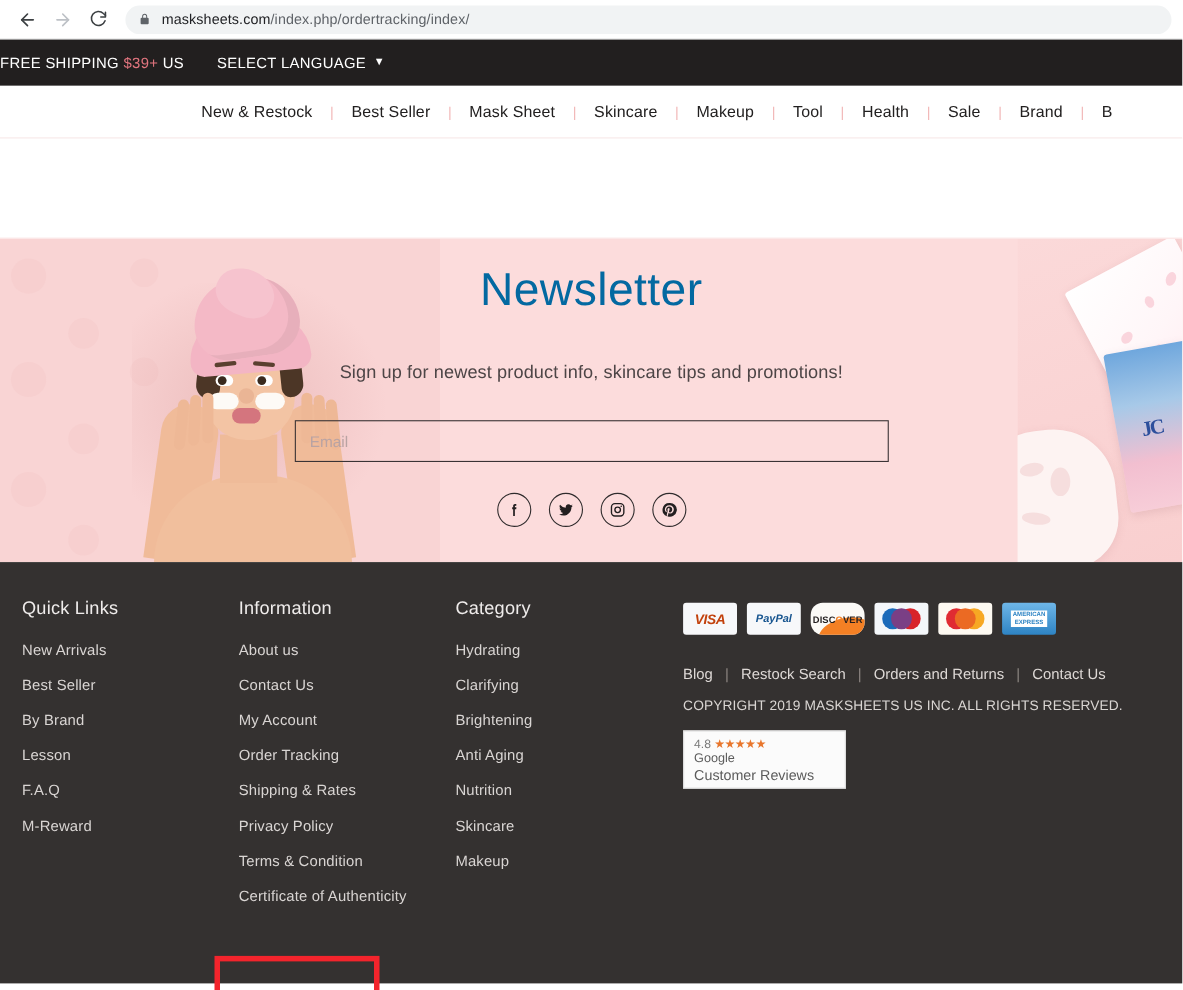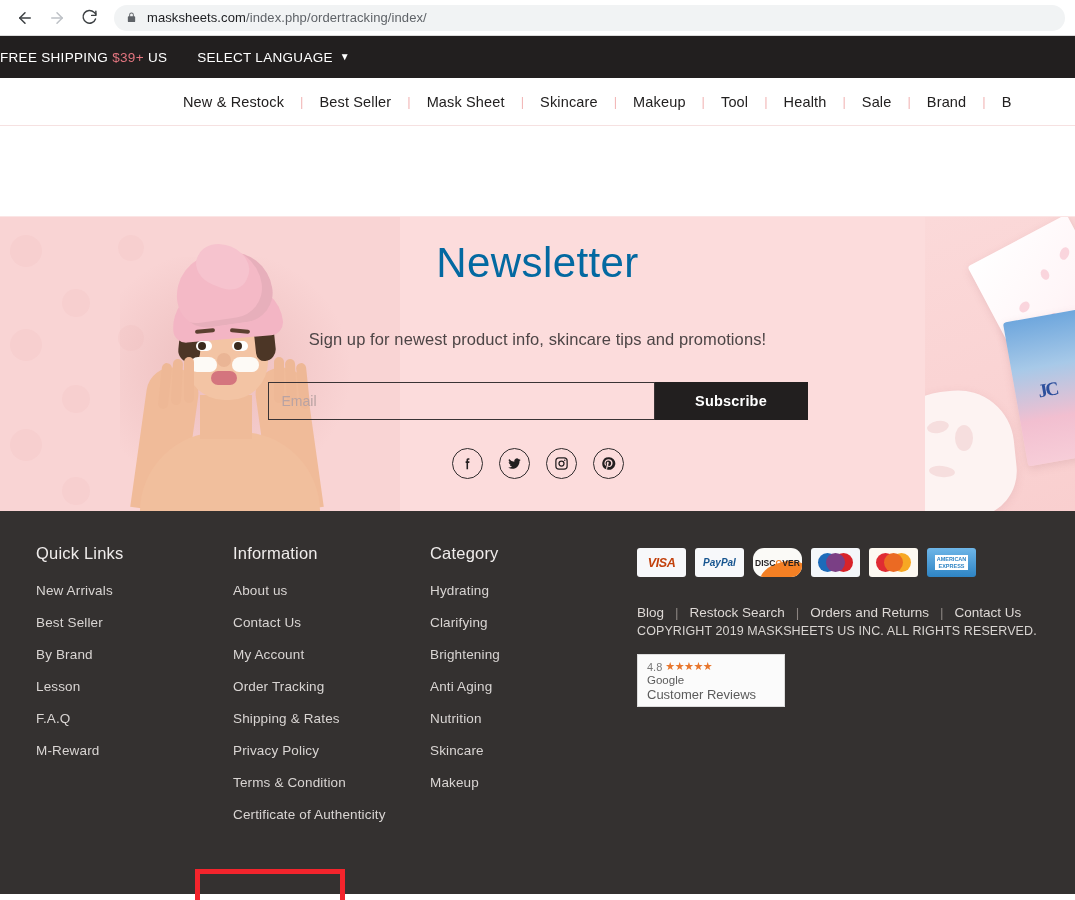--- a/index.html
+++ b/index.html
@@ -183,21 +183,21 @@
   .nl-social { margin-top: 28px; display: flex; gap: 16px; }
   .soc {
     width: 31px; height: 31px; border: 1.5px solid #2f2b2c; border-radius: 50%;
     display: flex; align-items: center; justify-content: center;
     color: #231f20; cursor: pointer;
   }
 
   
   .footer {
     background: #343130; height: 383px; position: relative;
-    padding: 33px 0 0 16px; color: #e9e6e4;
+    padding: 33px 0 0 0; color: #e9e6e4;
   }
   .footer-inner { display: flex; padding-left: 20px; }
   .fcol { width: 197px; }
   .fcol.cat { width: 196px; }
   .fcol h4 {
     font-size: 16.5px; font-weight: 400; color: #efeceb;
     margin-bottom: 14px; letter-spacing: .2px;
   }
   .fcol a {
     display: block; font-size: 13.5px; color: #d9d5d3;
@@ -219,21 +219,21 @@
     content:""; position:absolute; right:-6px; bottom:-11px; width:48px; height:26px;
     background:#f48024; border-radius:50% 50% 0 0; transform: rotate(-14deg);
   }
   .pay-discover span { position: relative; z-index: 2; }
   .pay-maestro { background: #f4f7fa; }
   .pay-mc { background: #fdf9f1; }
   .pay-amex { background: linear-gradient(180deg,#6eb6e8 0%,#2e84c4 100%); color:#fff; font-size:5.5px; line-height:1.25; text-align:center; }
   .circ { position: absolute; width: 19px; height: 19px; border-radius: 50%; }
 
   .flinks {
-    font-size: 13.5px; color: #ded9d6; margin-bottom: 4px;
+    font-size: 13.5px; color: #ded9d6; margin-bottom: 14px;
     display: flex; align-items: center; gap: 0;
   }
   .flinks a { color: #ded9d6; text-decoration: none; }
   .flinks .sep { color: #8b8481; padding: 0 11px; }
   .copyright {
     font-size: 12.5px; color: #d9d5d2; letter-spacing: .1px; margin-bottom: 16px;
   }
   .greview {
     width: 148px; height: 53px; background: #fbfbfb; border: 1px solid #dcdcdc;
     padding: 5px 9px; color: #575757;
@@ -374,21 +374,20 @@
     <div class="p-hole" style="left:2px;bottom:78px;width:22px;height:12px;transform:rotate(-10deg);"></div>
     <div class="p-hole" style="left:30px;bottom:60px;width:18px;height:26px;"></div>
     <div class="p-hole" style="left:4px;bottom:34px;width:26px;height:11px;transform:rotate(6deg);"></div>
   </div>
 
   <div class="nl-center">
     <div class="nl-title">Newsletter</div>
     <div class="nl-sub">Sign up for newest product info, skincare tips and promotions!</div>
     <div class="nl-form">
       <input class="nl-input" type="text" placeholder="Email" style="">
-      <button class="nl-btn">Subscribe</button>
     </div>
     <div class="nl-social">
       <div class="soc">
         <svg width="15" height="15" viewBox="0 0 24 24" fill="#231f20">
             <path d="M15.1 8.4h-2.2V7c0-.7.5-.9.8-.9h1.3V3.5h-1.9c-2.2 0-2.7 1.6-2.7 2.7v2.2H9v2.7h1.4V21h2.5v-9.9h2l.2-2.7z"></path>
           </svg>
       </div>
       <div class="soc">
         <svg width="15" height="15" viewBox="0 0 24 24" fill="#231f20">
             <path d="M22 5.9c-.7.3-1.5.5-2.4.6.9-.5 1.5-1.3 1.8-2.3-.8.5-1.7.8-2.6 1a4.1 4.1 0 0 0-7 3.8A11.7 11.7 0 0 1 3.4 4.6a4.1 4.1 0 0 0 1.3 5.5c-.7 0-1.3-.2-1.9-.5 0 2 1.4 3.7 3.3 4.1-.6.2-1.2.2-1.8.1a4.1 4.1 0 0 0 3.8 2.9A8.3 8.3 0 0 1 2 18.4a11.6 11.6 0 0 0 6.3 1.9c7.6 0 11.7-6.3 11.7-11.7v-.5c.8-.6 1.5-1.3 2-2.2z"></path>

